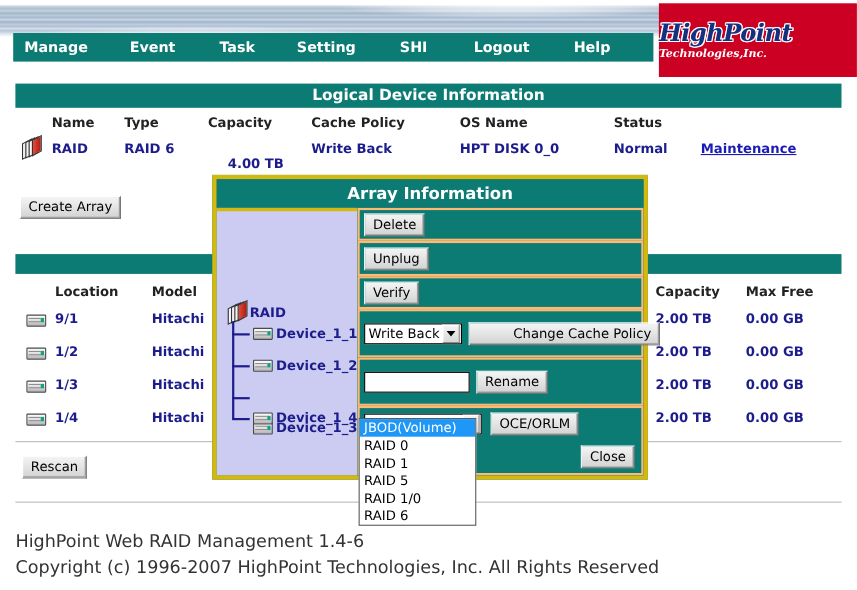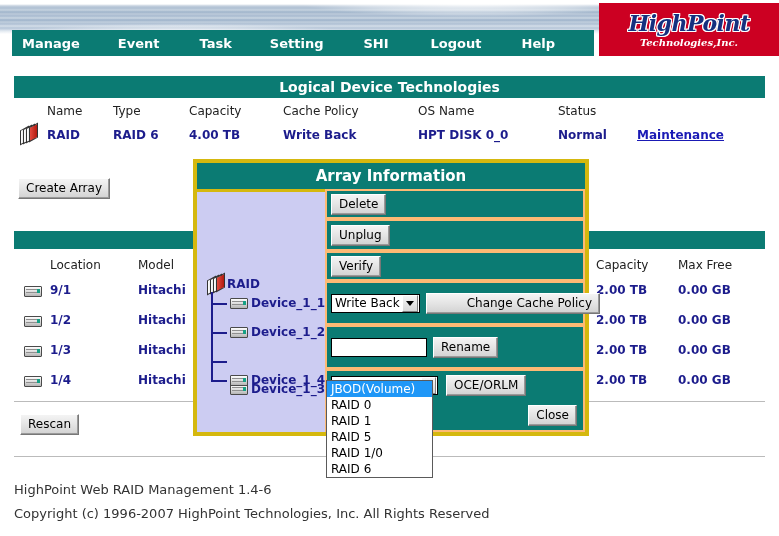--- a/index.html
+++ b/index.html
@@ -37,24 +37,24 @@
     position: absolute; left: 250px; top: 2px; width: 400px; height: 34px;
     background: radial-gradient(ellipse 230px 20px at 220px 0px, rgba(255,255,255,0.9) 0%, rgba(255,255,255,0.4) 50%, rgba(255,255,255,0) 75%);
   }
   #banner-lowfade {
     position: absolute; left: 0; top: 34px; width: 640px; height: 26px;
     background: #ffffff;
   }
 
   
   #logo {
-    position: absolute; left: 599px; top: 3px; width: 180px; height: 53px;
+    position: absolute; left: 599px; top: 3px; width: 180px; height: 67px;
     background: #cc0022;
     display: flex; flex-direction: column;
-    align-items: center; justify-content: center;
+    align-items: flex-start; justify-content: center;
   }
   #logo-main {
     font-family: "DejaVu Serif", "Liberation Serif", serif;
     font-style: italic; font-weight: bold;
     font-size: 22px; line-height: 24px;
     color: #15307f;
     text-shadow: -1px 0 #fff, 1px 0 #fff, 0 -1px #fff, 0 1px #fff,
                   1px 1px #fff, -1px -1px #fff, 1px -1px #fff, -1px 1px #fff;
     letter-spacing: -0.5px;
   }
@@ -84,21 +84,21 @@
     color: #fff; font-weight: bold; font-size: 14px;
     display: flex; align-items: center; justify-content: center;
   }
   .tbl-head-row {
     position: absolute; height: 18px; font-size: 12px; color: #222;
   }
   .tbl-data-row {
     position: absolute; height: 22px; font-size: 12px;
     color: #1c1c8c; font-weight: bold;
   }
-  .cell { position: absolute; white-space: nowrap; }
+  .cell { position: absolute; white-space: nowrap; font-weight: bold; }
 
   
   .raid-icon {
     position: relative; display: inline-block;
     width: 17px; height: 20px; vertical-align: middle;
   }
   .raid-icon i {
     position: absolute; display: block;
     width: 9px; height: 15px;
     background: linear-gradient(to right,#ffffff 0%,#d8d8d8 50%,#9a9a9a 100%);
@@ -160,21 +160,21 @@
   }
   #pd-divider {
     position: absolute; left: 14px; top: 401px; width: 751px; height: 1px;
     background: #bbbbbb;
   }
   #footer-divider {
     position: absolute; left: 14px; top: 456px; width: 751px; height: 1px;
     background: #bbbbbb;
   }
   .footer-text {
-    position: absolute; left: 14px; font-size: 13px; color: #333;
+    position: absolute; left: 14px; font-size: 16px; color: #333;
   }
 
   
   #dialog {
     position: absolute; left: 193px; top: 159px;
     width: 396px; height: 277px;
     border: 4px solid #d5b80e;
     background: #0b7b73;
     z-index: 30;
   }
@@ -293,38 +293,38 @@
 <div id="navbar">
   <div class="nav-item">Manage</div>
   <div class="nav-item" style="margin-left:18px">Event</div>
   <div class="nav-item" style="margin-left:20px">Task</div>
   <div class="nav-item" style="margin-left:18px">Setting</div>
   <div class="nav-item" style="margin-left:20px">SHI</div>
   <div class="nav-item" style="margin-left:22px">Logout</div>
   <div class="nav-item" style="margin-left:20px">Help</div>
 </div>
 
-<div id="ldi-bar">Logical Device Technologies</div>
+<div id="ldi-bar">Logical Device Information</div>
 
 <div class="tbl-head-row" style="left:0; top:104px; width:779px;">
   <div class="cell" style="left:47px;">Name</div>
   <div class="cell" style="left:113px;">Type</div>
   <div class="cell" style="left:189px;">Capacity</div>
   <div class="cell" style="left:283px;">Cache Policy</div>
   <div class="cell" style="left:418px;">OS Name</div>
   <div class="cell" style="left:558px;">Status</div>
 </div>
 
 <div class="tbl-data-row" style="left:0; top:128px; width:779px;">
   <div class="cell" style="left:20px; top:-4px;">
     <span class="raid-icon"><i></i><i></i><i></i><i></i></span>
   </div>
   <div class="cell" style="left:47px;">RAID</div>
   <div class="cell" style="left:113px;">RAID 6</div>
-  <div class="cell" style="left:189px;">4.00 TB</div>
+  <div class="cell" style="left:207px;margin-top:14px;">4.00 TB</div>
   <div class="cell" style="left:283px;">Write Back</div>
   <div class="cell" style="left:418px;">HPT DISK 0_0</div>
   <div class="cell" style="left:558px;">Normal</div>
   <a class="cell maintenance-link" style="left:637px;">Maintenance</a>
 </div>
 
 <button class="btn" id="create-array-btn">Create Array</button>
 
 <div id="pdi-bar"></div>
 

